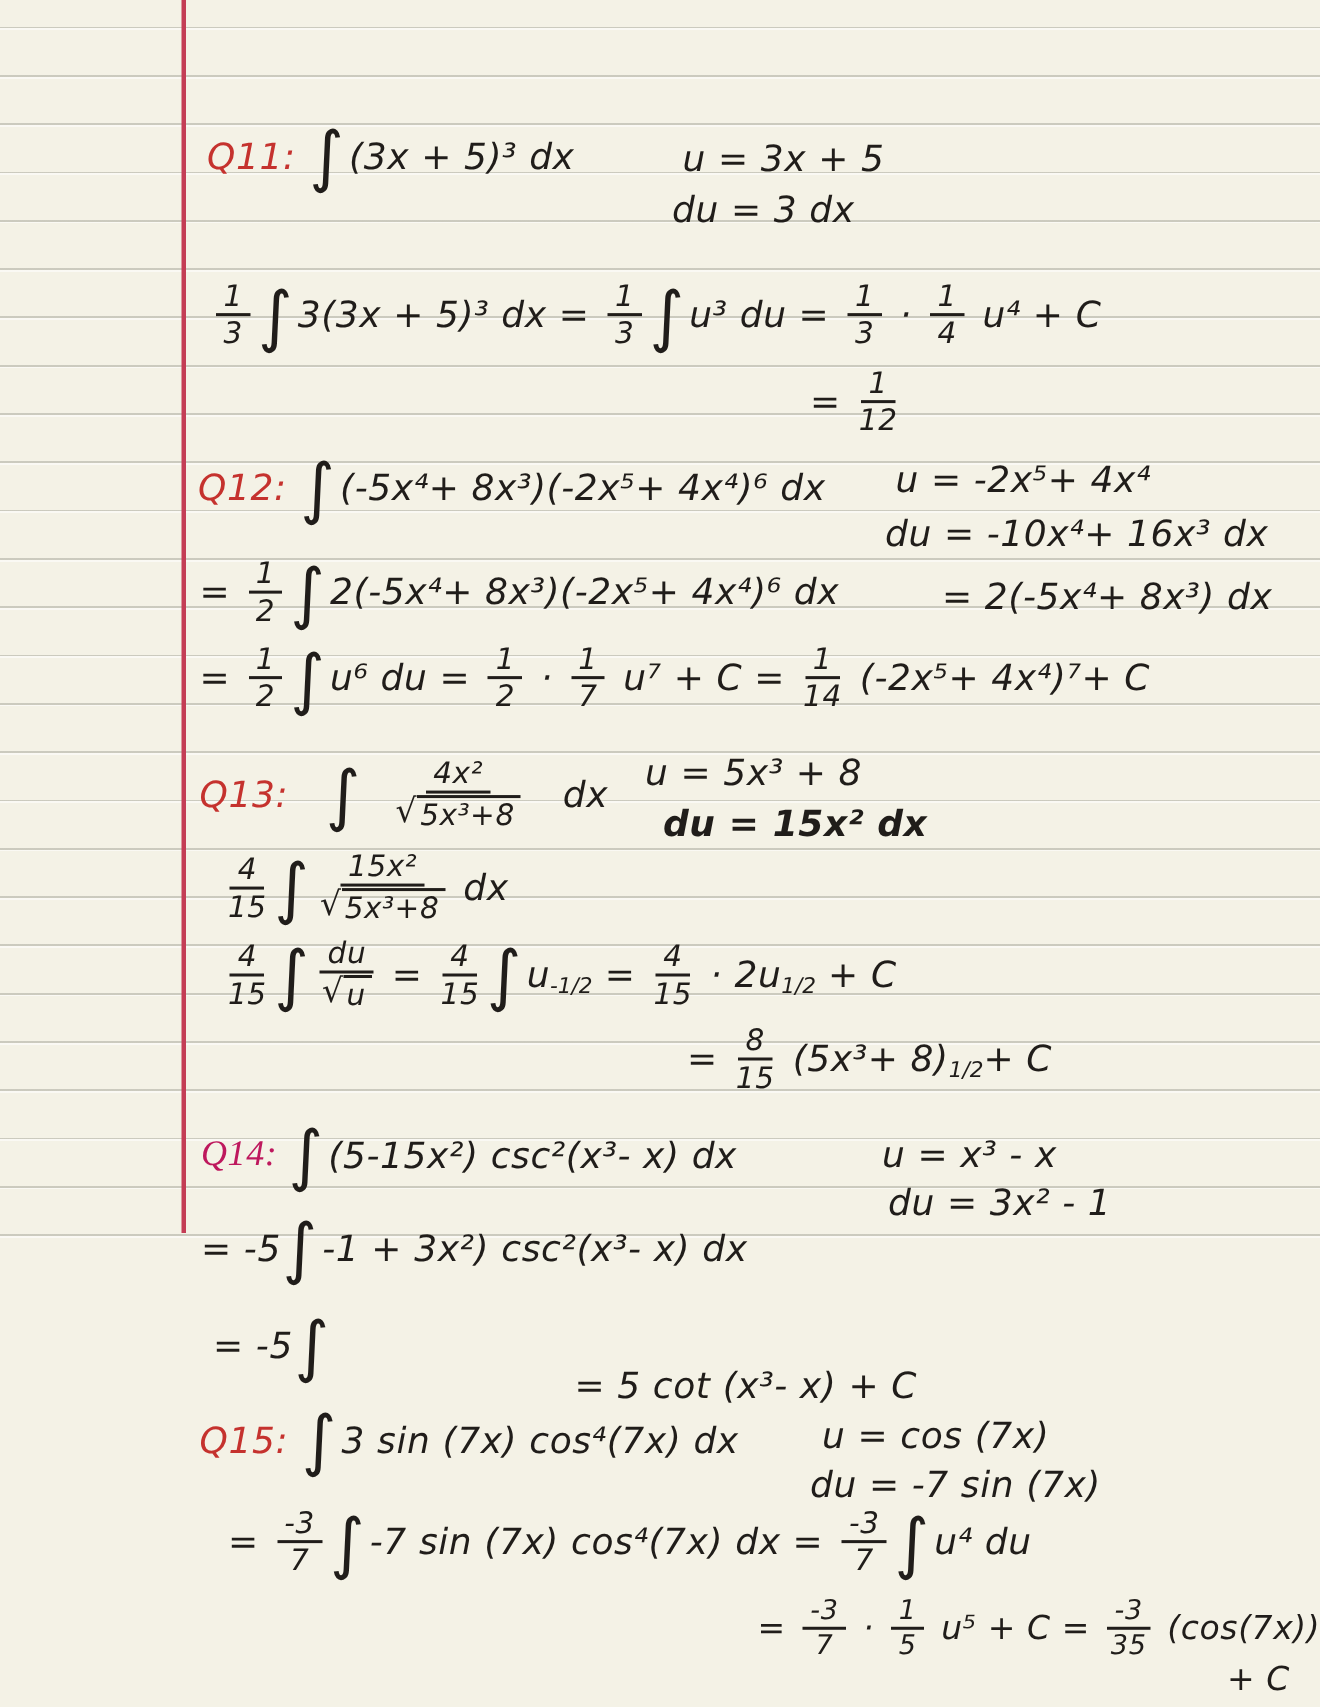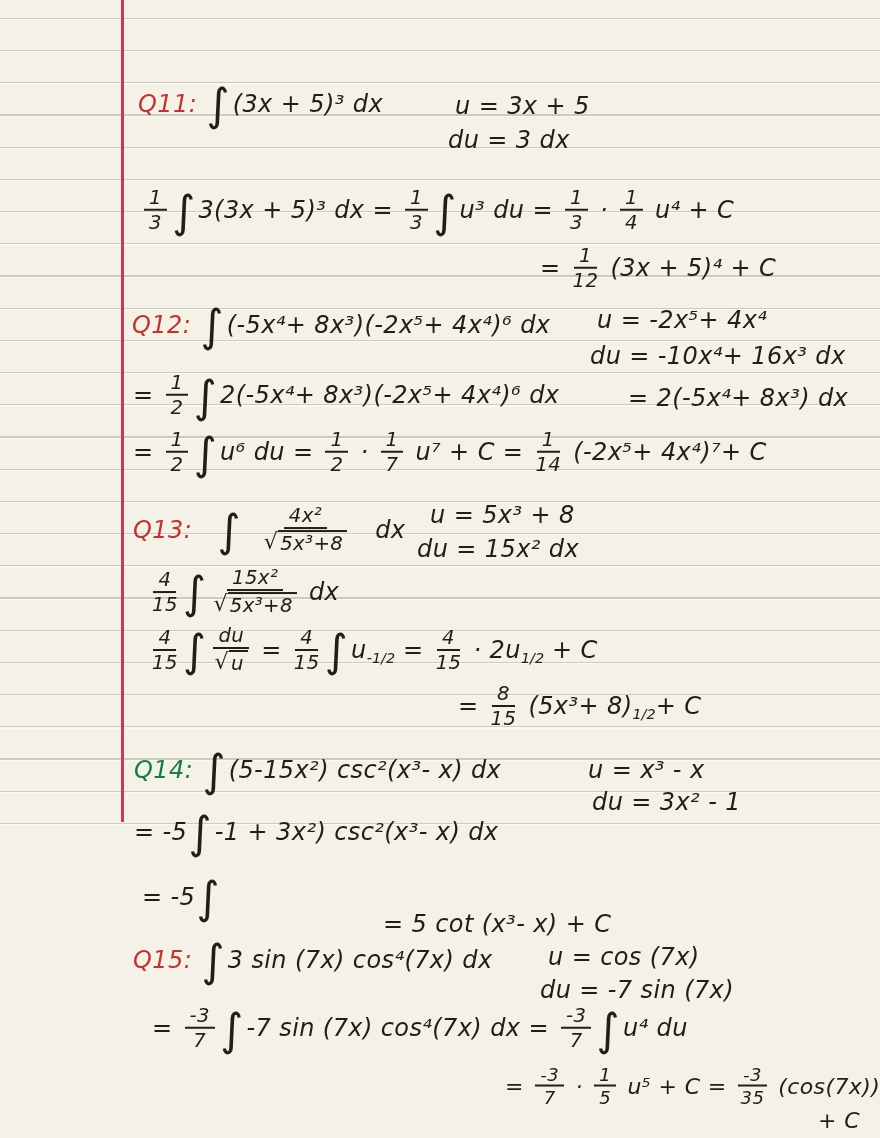--- a/index.html
+++ b/index.html
@@ -117,21 +117,20 @@
       <div class="eq" style="left: 540px; top: 268px;">
         <span class="mt">= </span>
         <span class="frac">
           <span class="fnum">
             <span class="mt">1</span>
           </span>
           <span class="fden">
             <span class="mt">12</span>
           </span>
         </span>
-        <span class="mt"> (3x + 5)⁴ + C</span>
       </div>
       <div class="eq" style="left: 132px; top: 325px;">
         <span class="mt" style="color: rgb(197, 50, 46);">Q12: </span>
         <span class="intg">∫</span>
         <span class="mt">(-5x⁴+ 8x³)(-2x⁵+ 4x⁴)⁶ dx</span>
       </div>
       <div class="eq" style="left: 597px; top: 320px;">
         <span class="mt">u = -2x⁵+ 4x⁴</span>
       </div>
       <div class="eq" style="left: 590px; top: 356px;">
@@ -205,21 +204,21 @@
               <span class="rad">√</span>
               <span class="rbar"><span class="mt">5x³+8</span></span>
             </span>
           </span>
         </span>
         <span class="mt"> dx</span>
       </div>
       <div class="eq" style="left: 430px; top: 515px;">
         <span class="mt">u = 5x³ + 8</span>
       </div>
-      <div class="eq" style="left: 417px; top: 549px;">
+      <div class="eq" style="left: 442px; top: 549px; font-weight: bold;">
         <span class="mt">du = 15x² dx</span>
       </div>
       <div class="eq" style="left: 148px; top: 592px;">
         <span class="frac">
           <span class="fnum">
             <span class="mt">4</span>
           </span>
           <span class="fden">
             <span class="mt">15</span>
           </span>
@@ -292,21 +291,21 @@
           </span>
           <span class="fden">
             <span class="mt">15</span>
           </span>
         </span>
         <span class="mt"> (5x³+ 8)</span>
         <span class="sup">1/2</span>
         <span class="mt">+ C</span>
       </div>
       <div class="eq" style="left: 134px; top: 770px;">
-        <span class="mt" style="color: #15803d;">Q14: </span>
+        <span class="mt" style="color: #be185d; font-family: Liberation Serif, serif;">Q14: </span>
         <span class="intg">∫</span>
         <span class="mt">(5-15x²) csc²(x³- x) dx</span>
       </div>
       <div class="eq" style="left: 588px; top: 770px;">
         <span class="mt">u = x³ - x</span>
       </div>
       <div class="eq" style="left: 592px; top: 802px;">
         <span class="mt">du = 3x² - 1</span>
       </div>
       <div class="eq" style="left: 134px; top: 832px;">

